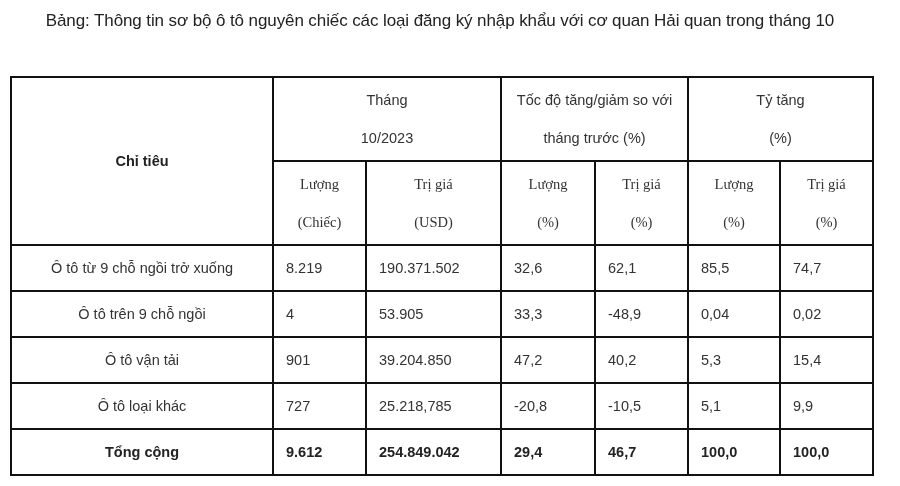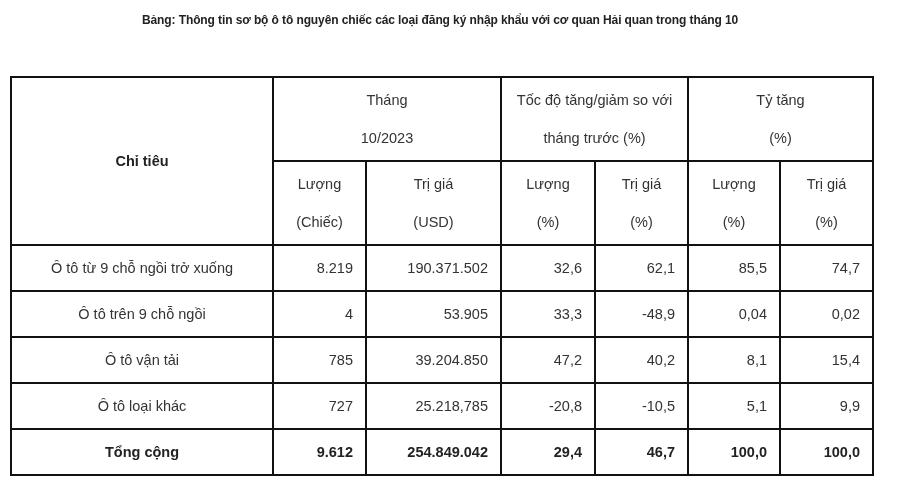--- a/index.html
+++ b/index.html
@@ -14,22 +14,22 @@
       overflow: hidden;
       font-family: "Liberation Sans", "DejaVu Sans", sans-serif;
       color: #333333;
     }
     .title {
       position: absolute;
       left: 0;
       top: 4px;
       width: 880px;
       text-align: center;
-      font-weight: bold;
-      font-size: 12px;
+      font-weight: normal;
+      font-size: 17px;
       line-height: 33px;
       color: #222222;
       letter-spacing: -0.1px;
     }
     table.data {
       position: absolute;
       left: 10px;
       top: 76px;
       border-collapse: collapse;
       table-layout: fixed;
@@ -42,24 +42,24 @@
       vertical-align: middle;
     }
     table.data th {
       font-weight: normal;
       text-align: center;
       line-height: 38px;
       color: #333333;
     }
     .th-block { display: block; }
     .head-top th { height: 82px; border-radius: 20px; }
-    .head-sub th { height: 82px; }
+    .head-sub th { height: 82px; font-family: Liberation Serif, serif; }
     .row td { height: 44px; }
     td.label { text-align: center; }
-    td.num { text-align: right; }
+    td.num { }
     tr.total td { font-weight: bold; color: #222222; }
     tr.total td.label { }
   </style>
 </head>
 <body>
 
 <div class="title">
   <div>Bảng: Thông tin sơ bộ ô tô nguyên chiếc các loại đăng ký nhập khẩu với cơ quan Hải quan trong tháng 10</div>
 </div>
 
@@ -132,25 +132,25 @@
       <td class="label">Ô tô trên 9 chỗ ngồi</td>
       <td class="num">4</td>
       <td class="num">53.905</td>
       <td class="num">33,3</td>
       <td class="num">-48,9</td>
       <td class="num">0,04</td>
       <td class="num">0,02</td>
     </tr>
     <tr class="row">
       <td class="label">Ô tô vận tải</td>
-      <td class="num">785</td>
+      <td class="num">901</td>
       <td class="num">39.204.850</td>
       <td class="num">47,2</td>
       <td class="num">40,2</td>
-      <td class="num">8,1</td>
+      <td class="num">5,3</td>
       <td class="num">15,4</td>
     </tr>
     <tr class="row">
       <td class="label">Ô tô loại khác</td>
       <td class="num">727</td>
       <td class="num">25.218,785</td>
       <td class="num">-20,8</td>
       <td class="num">-10,5</td>
       <td class="num">5,1</td>
       <td class="num">9,9</td>

